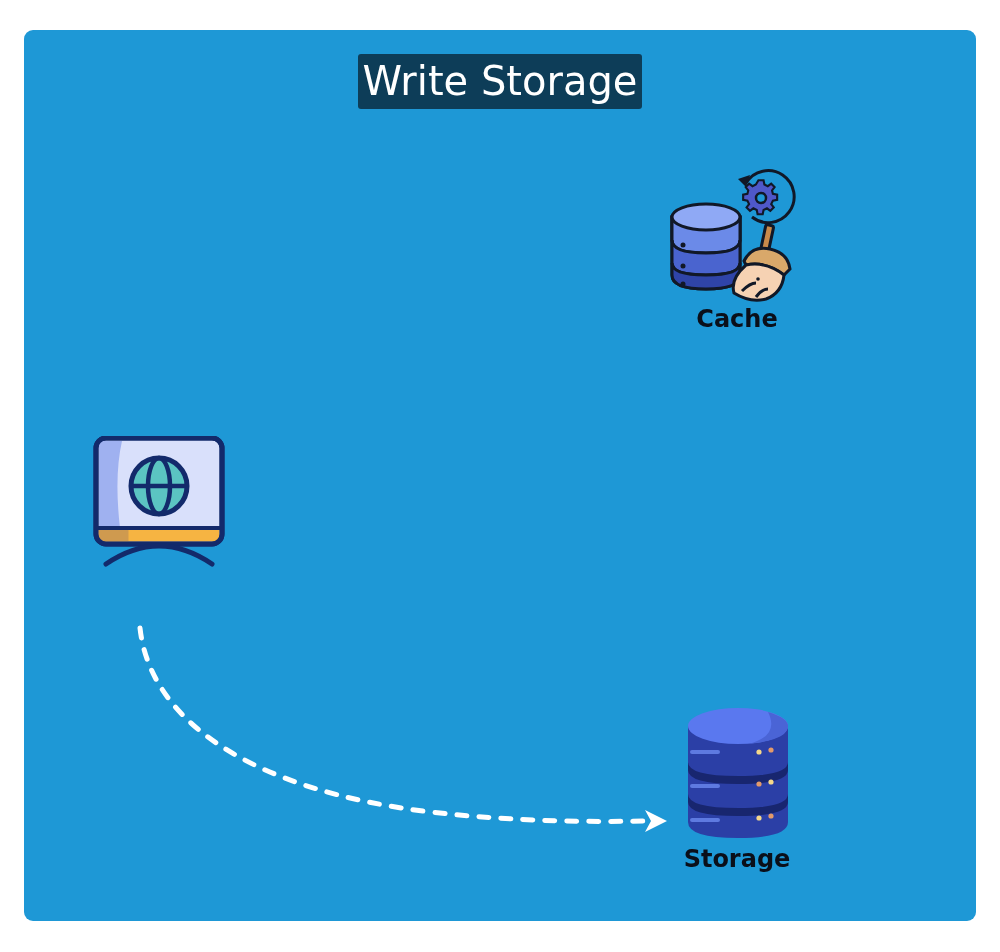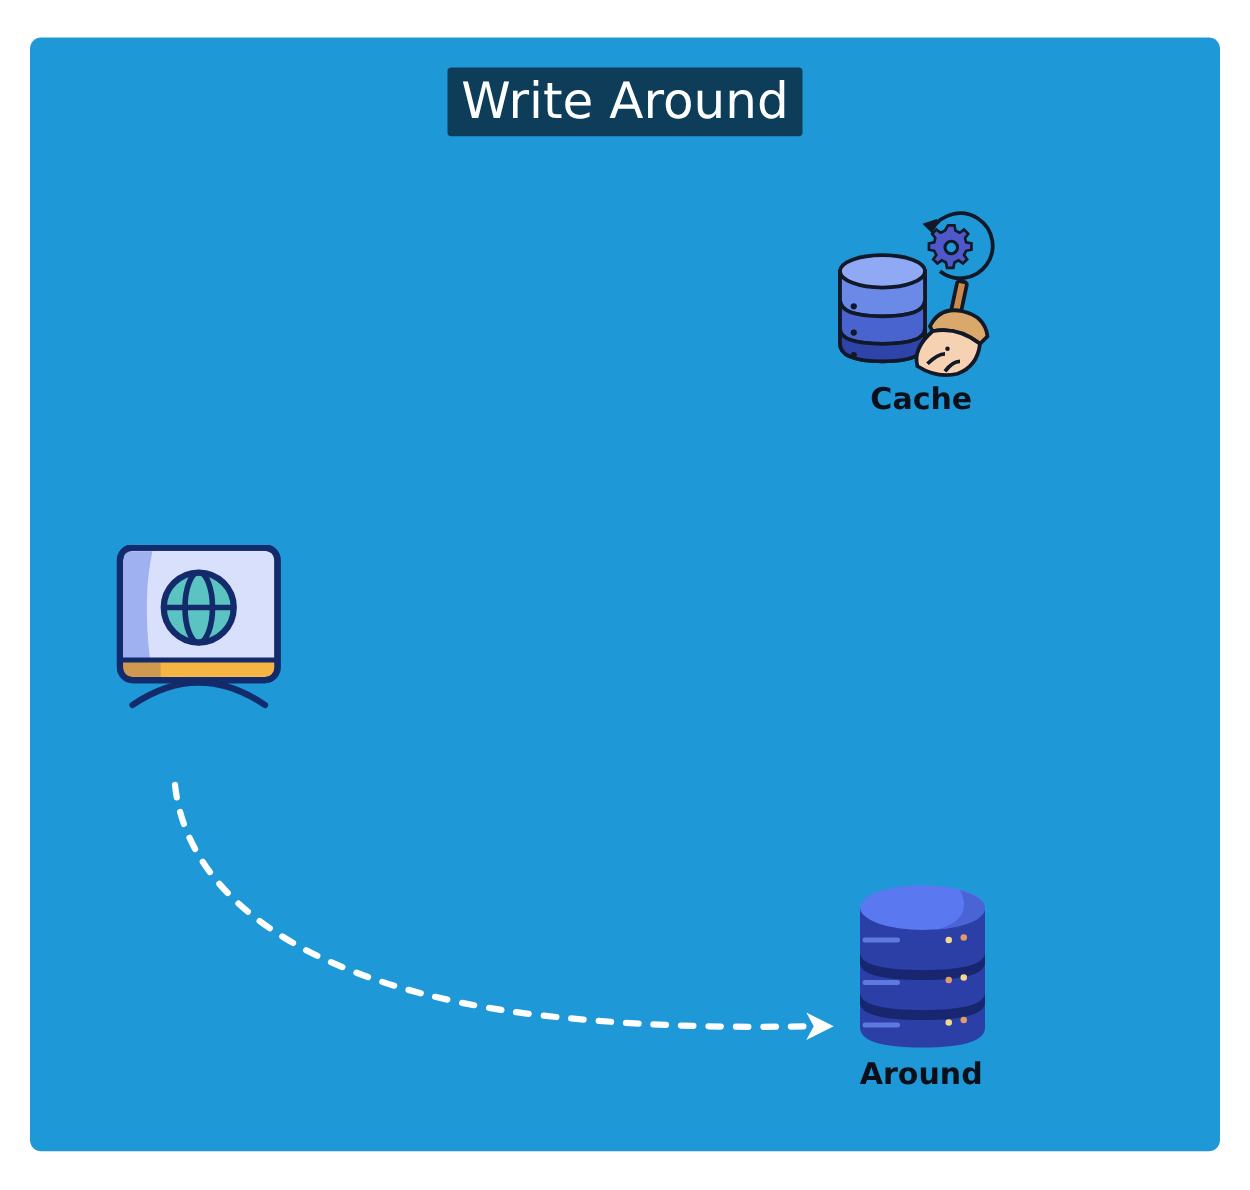--- a/index.html
+++ b/index.html
@@ -61,21 +61,21 @@
       width: 1000px;
       height: 952px;
       pointer-events: none;
     }
   </style>
 </head>
 <body>
 
 <div class="panel"></div>
 
-<div class="title-box">Write Around</div>
+<div class="title-box">Write Storage</div>
 
 <svg class="arrow-layer" viewBox="0 0 1000 952" xmlns="http://www.w3.org/2000/svg">
   <path d="M140 628 C 150 720, 250 790, 430 812 C 520 822, 590 822, 650 821" fill="none" stroke="#ffffff" stroke-width="5" stroke-linecap="round" stroke-dasharray="10 12"></path>
   <polygon points="645,810 667,821 645,832 651,821" fill="#ffffff"></polygon>
 </svg>
 
 <div class="node" style="left:92px; top:436px; width:135px; height:135px;">
   <svg width="135" height="135" viewBox="0 0 135 135" xmlns="http://www.w3.org/2000/svg">
 
     <rect x="4" y="2" width="126" height="106" rx="10" fill="#d9e0fb" stroke="#132a6b" stroke-width="5"></rect>
@@ -148,13 +148,13 @@
     <rect x="6" y="114" width="30" height="4" rx="2" fill="#5e7ae0"></rect>
 
     <circle cx="75" cy="48" r="2.6" fill="#f5d88a"></circle>
     <circle cx="87" cy="46" r="2.6" fill="#e39a6a"></circle>
     <circle cx="75" cy="80" r="2.6" fill="#e39a6a"></circle>
     <circle cx="87" cy="78" r="2.6" fill="#f5d88a"></circle>
     <circle cx="75" cy="114" r="2.6" fill="#f5d88a"></circle>
     <circle cx="87" cy="112" r="2.6" fill="#e39a6a"></circle>
   </svg>
 </div>
-<div class="node-label" style="left:660px; top:845px; width:154px;">Around</div>
+<div class="node-label" style="left:660px; top:845px; width:154px;">Storage</div>
 
 </body></html>

